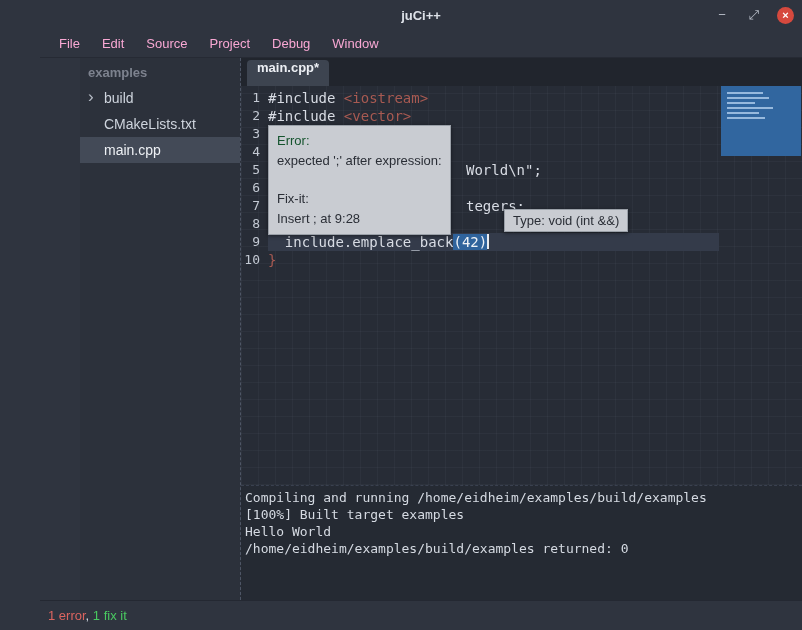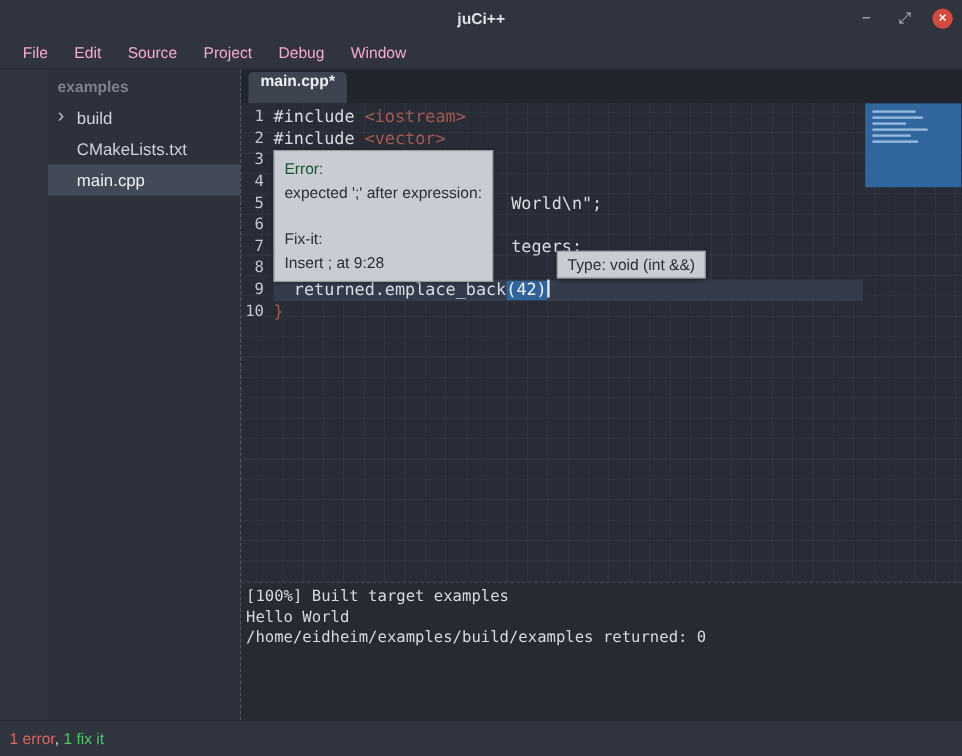--- a/index.html
+++ b/index.html
@@ -1,19 +1,19 @@
 <!DOCTYPE html>
 <html><head>
 <meta charset="utf-8">
 <style>
   * { margin:0; padding:0; box-sizing:border-box; }
   html,body { width:802px; height:630px; overflow:hidden; background:#2f343f;
               font-family:"Liberation Sans", sans-serif; }
 
-  .window { width:802px; height:630px; display:flex; flex-direction:column; }
+  .window { width:802px; height:630px; display:flex; flex-direction:column;padding-left:40px; }
 
   
   .titlebar { height:30px; background:#2f343f; position:relative;
               display:flex; align-items:center; justify-content:center; flex:0 0 30px; }
   .titlebar .title { color:#dde1e8; font-size:13px; font-weight:600; }
   .win-controls { position:absolute; right:8px; top:0; height:30px; display:flex; align-items:center; gap:14px; }
   .wbtn { color:#b8bec9; font-size:13px; width:18px; height:18px; line-height:18px; text-align:center; cursor:default; }
   .wbtn.close { background:#d6493e; border-radius:50%; width:17px; height:17px; line-height:16px;
                 color:#ffffff; font-size:11px; font-weight:bold; }
 
@@ -168,21 +168,21 @@
           <div class="cl">
             <span class="ln">7</span>
             <span class="ct"><span class="frag7">tegers;</span></span>
           </div>
           <div class="cl">
             <span class="ln">8</span>
             <span class="ct"></span>
           </div>
           <div class="cl current">
             <span class="ln">9</span>
-            <span class="ct"><span>  returned.emplace_back</span><span class="tok-match">(</span><span class="tok-match">42</span><span class="tok-match">)</span><span class="caret"></span></span>
+            <span class="ct"><span>  include.emplace_back</span><span class="tok-match">(</span><span class="tok-match">42</span><span class="tok-match">)</span><span class="caret"></span></span>
           </div>
           <div class="cl">
             <span class="ln">10</span>
             <span class="ct"><span class="tok-inc">}</span></span>
           </div>
         </div>
 
         <div class="tooltip tt-error">
           <div class="tt-title">Error:</div>
           <div>expected ';' after expression:</div>
@@ -199,20 +199,21 @@
             <div class="mm-line"></div>
             <div class="mm-line"></div>
             <div class="mm-line"></div>
             <div class="mm-line"></div>
             <div class="mm-line"></div>
           </div>
         </div>
       </div>
 
       <div class="console">
+        <div>Compiling and running /home/eidheim/examples/build/examples</div>
         <div>[100%] Built target examples</div>
         <div>Hello World</div>
         <div>/home/eidheim/examples/build/examples returned: 0</div>
       </div>
 
     </div>
   </div>
 
   <div class="statusbar">
     <span class="sb-right"><span class="sb-error">1 error</span><span>, </span><span class="sb-fixit">1 fix it</span></span>

